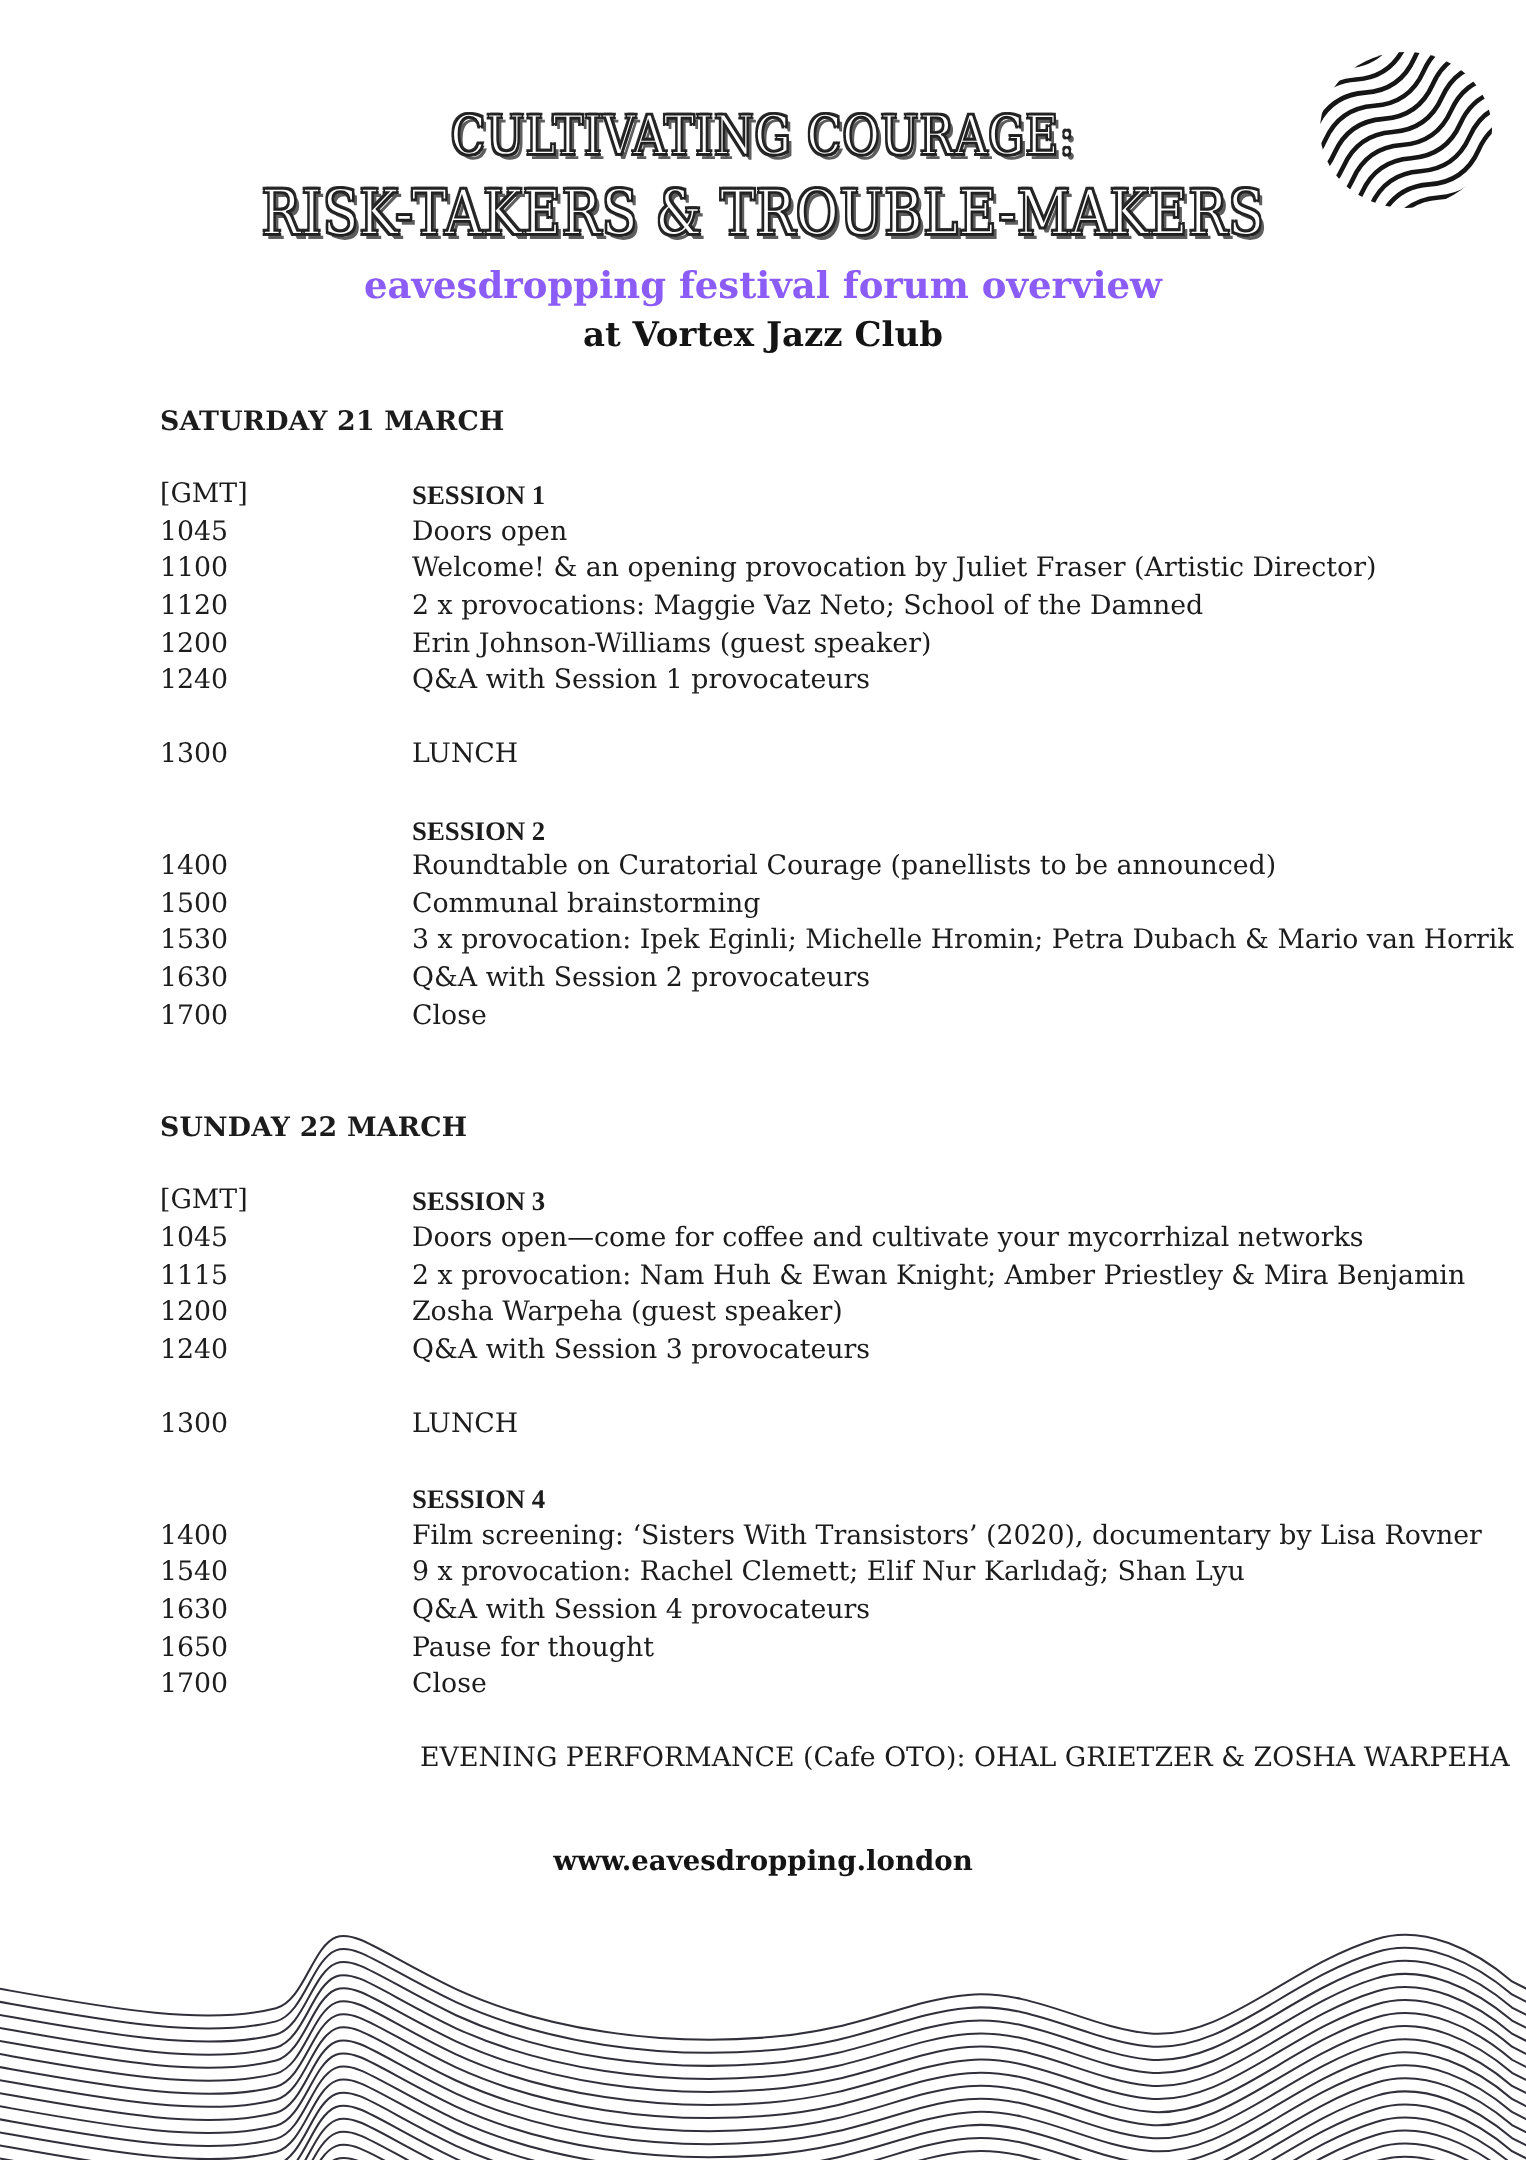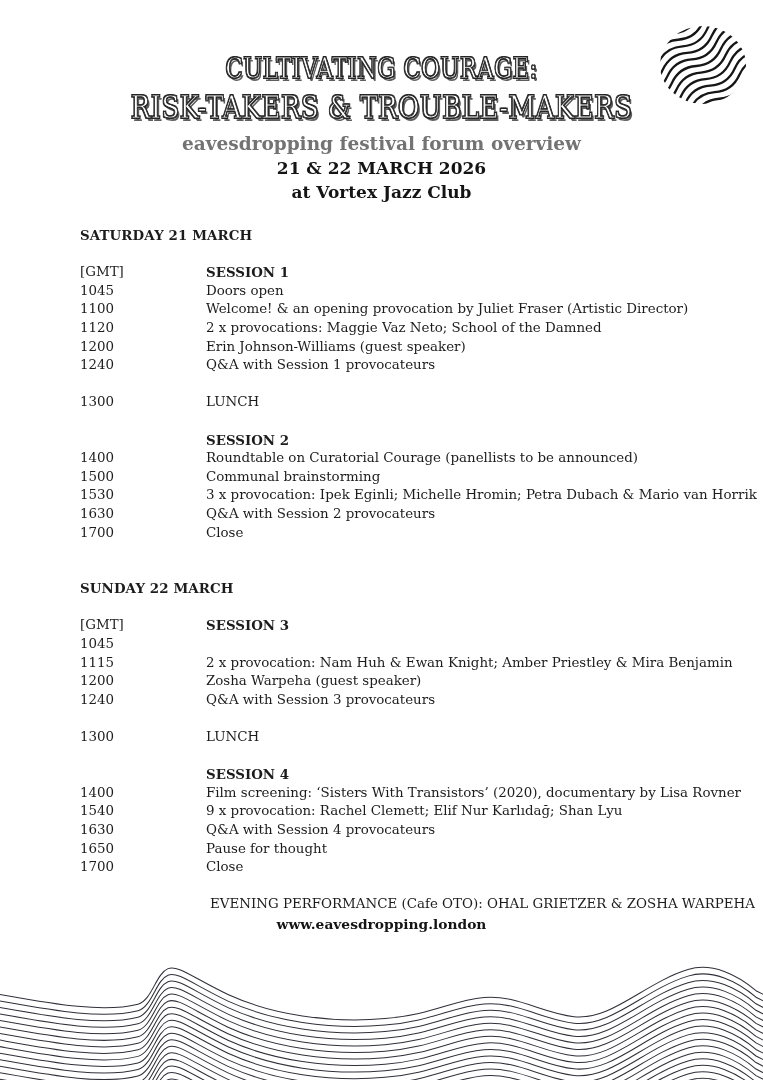--- a/index.html
+++ b/index.html
@@ -21,35 +21,35 @@
     -webkit-text-stroke:0.9px #1f1f1f;
     text-shadow:
       -1px -1px 0 #2b2b2b, 1px -1px 0 #2b2b2b,
       -1px  1px 0 #2b2b2b, 1px  1px 0 #2b2b2b,
        2.5px 2.5px 0 #5e5e5e;
     letter-spacing:0.5px;
     transform:scaleX(0.84);
   }
   .title-1{font-size:27px;line-height:37px;}
   .title-2{font-size:31px;line-height:41px;}
-  .subtitle{font-size:18.5px;font-weight:bold;line-height:25px;margin-top:3px;color:#737373;}
+  .subtitle{font-size:18.5px;font-weight:bold;line-height:25px;margin-top:3px;color:#8b5cf6;}
   .date-line,.venue-line{font-size:17px;font-weight:bold;line-height:24px;color:#141414;}
   
   .schedule{margin:22px 4px 0 80px;font-size:13.4px;color:#1c1c1c;}
   .day + .day{margin-top:18.6px;}
   .day-heading{font-weight:bold;line-height:18.6px;height:18.6px;margin-bottom:18.6px;letter-spacing:0.1px;}
   .row{display:flex;line-height:18.6px;height:18.6px;white-space:nowrap;gap:35px;}
   .row .time{flex:0 0 91px;width:91px;}
   .row .desc{flex:1 1 auto;}
-  .row.session .desc{font-weight:bold;}
+  .row.session .desc{font-weight:bold;font-family:Liberation Serif, serif;}
   .row.performance .desc{padding-left:4px;}
   .row.spacer{height:18.6px;}
   .website{
     text-align:center;font-weight:bold;font-size:13.8px;
-    line-height:18.6px;margin-top:1px;color:#141414;
+    line-height:18.6px;margin-top:32px;color:#141414;
   }
   
   .waves{position:absolute;left:0;bottom:0;width:763px;height:120px;}
 </style>
 </head>
 <body>
 
 <div class="page">
 
   <div class="logo">
@@ -78,21 +78,20 @@
           <path d="M -50,94  q 15,-9 30,0 t 30,0 t 30,0 t 30,0 t 30,0"></path>
         </g>
       </g>
     </svg>
   </div>
 
   <div class="header">
     <div class="title-line title-1">CULTIVATING COURAGE:</div>
     <div class="title-line title-2">RISK-TAKERS &amp; TROUBLE-MAKERS</div>
     <div class="subtitle">eavesdropping festival forum overview</div>
-    <div class="date-line">21 &amp; 22 MARCH 2026</div>
     <div class="venue-line">at Vortex Jazz Club</div>
   </div>
 
   <div class="schedule">
       <div class="day">
         <div class="day-heading">SATURDAY 21 MARCH</div>
         <div class="row session">
           <span class="time">[GMT]</span>
           <span class="desc">SESSION 1</span>
         </div>
@@ -149,20 +148,21 @@
         <div class="row spacer"></div>
       </div>
       <div class="day">
         <div class="day-heading">SUNDAY 22 MARCH</div>
         <div class="row session">
           <span class="time">[GMT]</span>
           <span class="desc">SESSION 3</span>
         </div>
         <div class="row">
           <span class="time">1045</span>
+          <span class="desc">Doors open—come for coffee and cultivate your mycorrhizal networks</span>
         </div>
         <div class="row">
           <span class="time">1115</span>
           <span class="desc">2 x provocation: Nam Huh &amp; Ewan Knight; Amber Priestley &amp; Mira Benjamin</span>
         </div>
         <div class="row">
           <span class="time">1200</span>
           <span class="desc">Zosha Warpeha (guest speaker)</span>
         </div>
         <div class="row">

